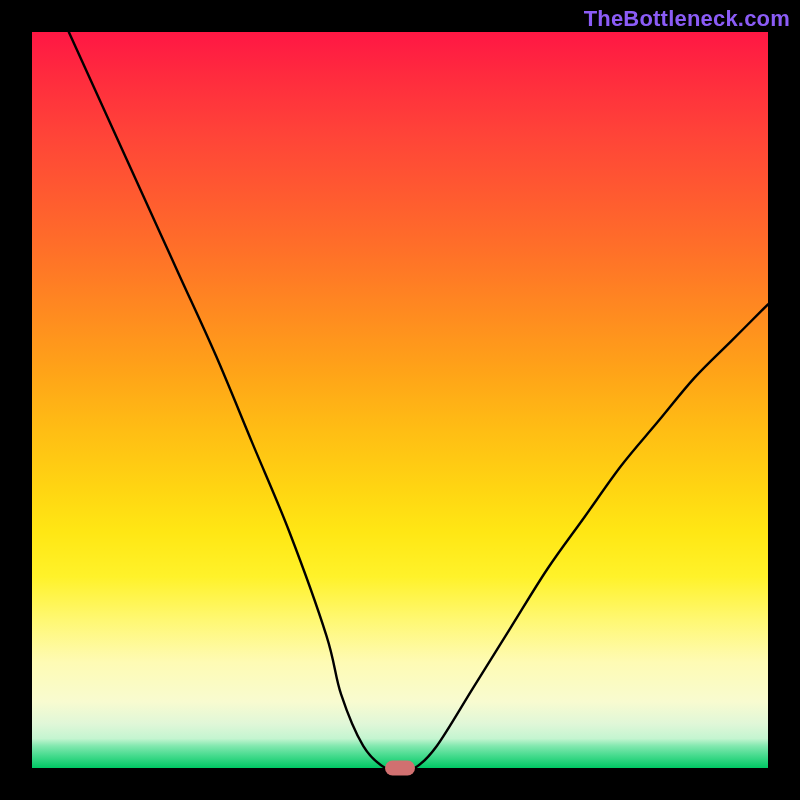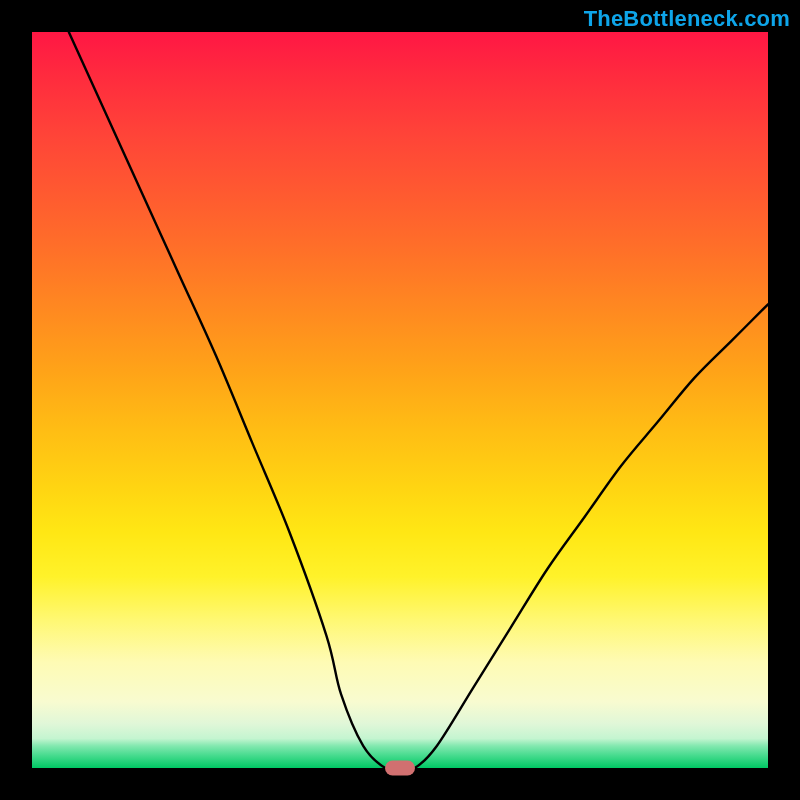--- a/index.html
+++ b/index.html
@@ -62,21 +62,21 @@
     border-radius: 8px;
     background: #d17070;
     transform: translate(-50%, -50%);
   }
   .watermark {
     position: absolute;
     top: 6px;
     right: 10px;
     font-size: 22px;
     font-weight: 600;
-    color: #0ea5e9;
+    color: #8b5cf6;
     letter-spacing: 0.2px;
   }
 </style>
 </head>
 <body>
 
 <div class="frame">
 
   <div class="plot-area">
 

